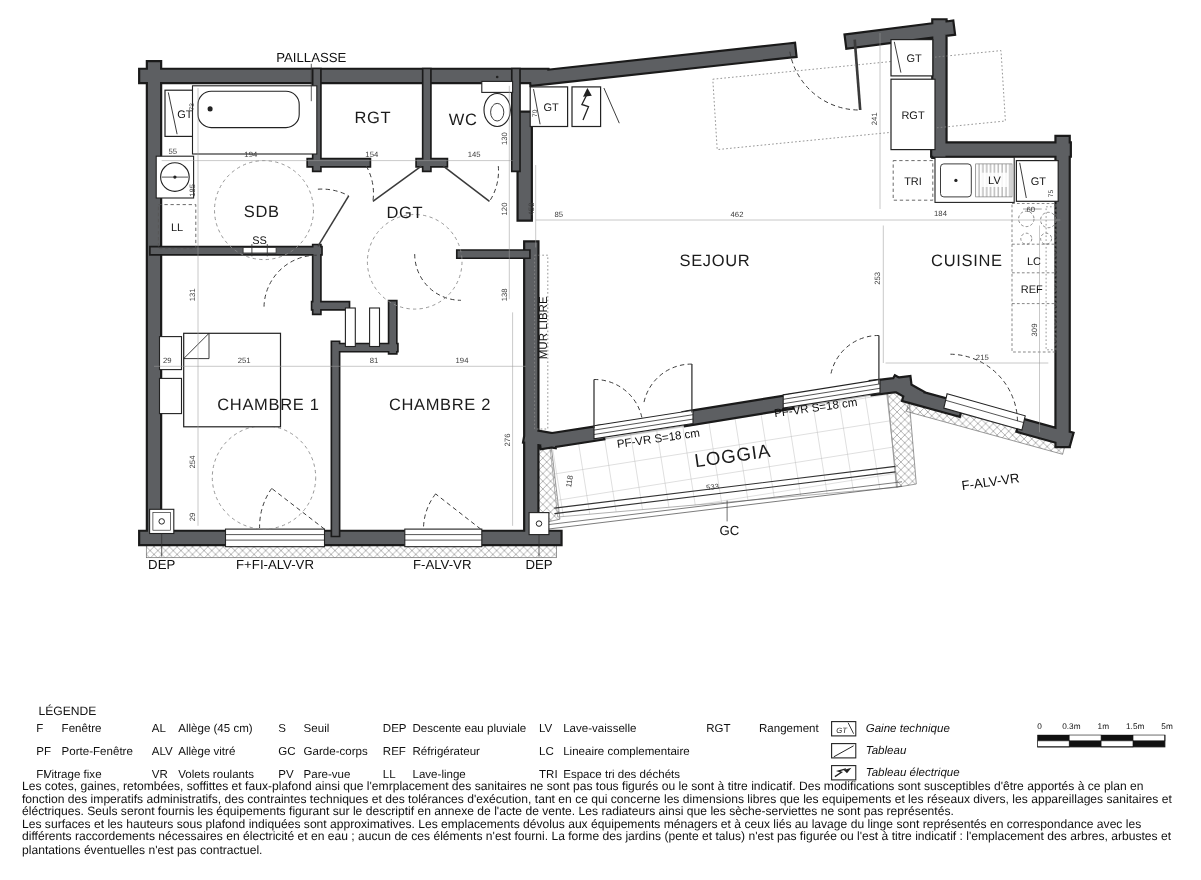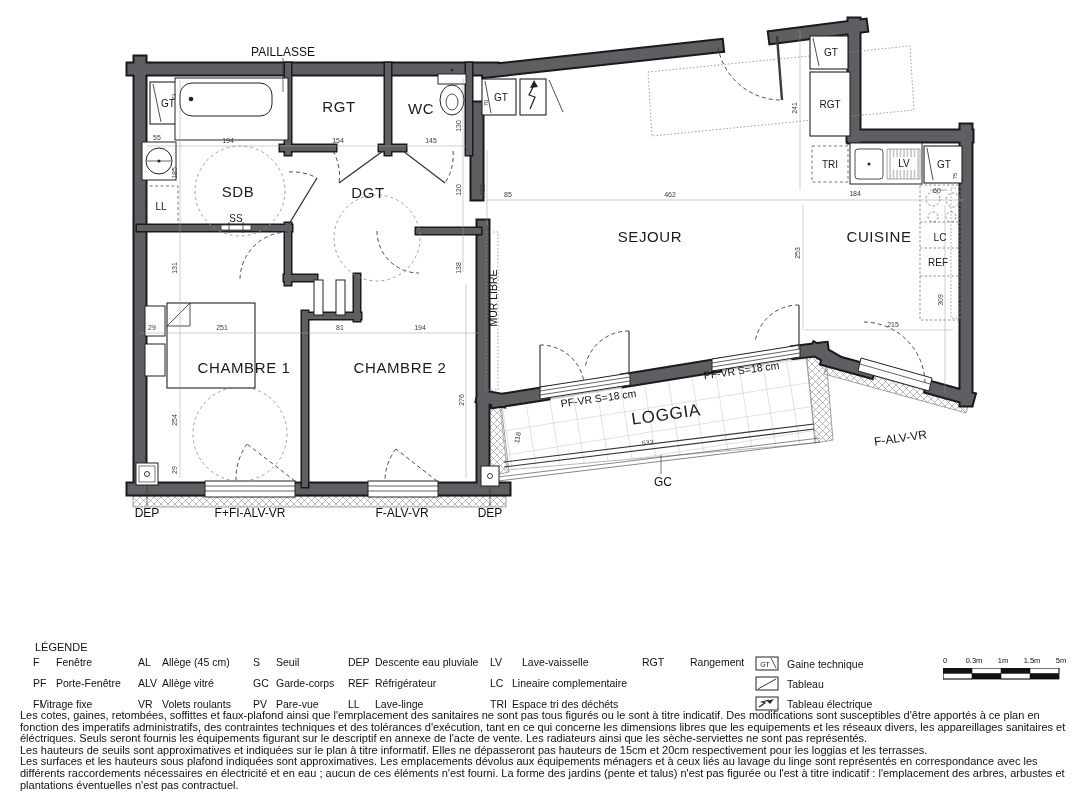--- a/index.html
+++ b/index.html
@@ -17,21 +17,21 @@
   .ann{font-size:12px;fill:#101010;}
   .annS{font-size:10.5px;fill:#101010;}
 
   
   .legend-title{position:absolute;left:35px;top:641px;font-size:11px;}
   .lg-col{position:absolute;top:656px;}
   .lg-row{position:relative;height:21px;font-size:10.5px;white-space:nowrap;}
   .lg-abbr{position:absolute;left:0;top:0;}
   .lg-lbl{position:absolute;top:0;}
   .sym-col{position:absolute;left:755px;top:654px;}
-  .sym-row{position:relative;height:20px;white-space:nowrap;}
+  .sym-row{position:relative;height:20px;white-space:nowrap;font-style:italic;}
   .sym-ic{display:inline-block;vertical-align:middle;margin-right:8px;}
   .sym-lbl{font-size:10.5px;vertical-align:middle;}
   .scalebar{position:absolute;left:941px;top:656px;width:130px;height:30px;}
   .sb-lab{position:absolute;top:0;font-size:7.5px;transform:translateX(-50%);}
   .sb-bar{position:absolute;left:2px;top:12px;}
 
   .notes{position:absolute;left:20px;top:710px;width:1058px;font-size:11px;line-height:11.6px;}
   .notes p{margin:0;}
 </style>
 </head>
@@ -357,21 +357,21 @@
         <span class="lg-lbl" style="left:27px">Réfrigérateur</span>
       </div>
   <div class="lg-row">
         <span class="lg-abbr">LL</span>
         <span class="lg-lbl" style="left:27px">Lave-linge</span>
       </div>
 </div>
 <div class="lg-col" style="left:490px">
   <div class="lg-row">
         <span class="lg-abbr">LV</span>
-        <span class="lg-lbl" style="left:32px">Lave-vaisselle</span>
+        <span class="lg-lbl" style="left:22px">Lave-vaisselle</span>
       </div>
   <div class="lg-row">
         <span class="lg-abbr">LC</span>
         <span class="lg-lbl" style="left:22px">Lineaire complementaire</span>
       </div>
   <div class="lg-row">
         <span class="lg-abbr">TRI</span>
         <span class="lg-lbl" style="left:22px">Espace tri des déchéts</span>
       </div>
 </div>
@@ -419,17 +419,16 @@
     <rect x="0" y="5.5" width="29" height="5.5" fill="#fff" stroke="#111" stroke-width="0.6"></rect>
         <rect x="29" y="5.5" width="29" height="5.5" fill="#111"></rect>
     <rect x="58" y="5.5" width="29" height="5.5" fill="#fff" stroke="#111" stroke-width="0.6"></rect>
         <rect x="87" y="5.5" width="29" height="5.5" fill="#111"></rect>
     <rect x="0" y="0" width="116" height="11" fill="none" stroke="#111" stroke-width="0.8"></rect>
   </svg>
 </div>
 
 <div class="notes">
   <p>Les cotes, gaines, retombées, soffittes et faux-plafond ainsi que l'emrplacement des sanitaires ne sont  pas tous figurés ou le sont à titre indicatif. Des modifications sont susceptibles d'être apportés à ce plan en fonction des imperatifs administratifs, des contraintes techniques et des tolérances d'exécution, tant en ce qui concerne les dimensions libres que les equipements et les réseaux divers, les appareillages sanitaires et éléctriques. Seuls seront fournis les équipements figurant sur le descriptif en annexe de l'acte de vente. Les radiateurs ainsi que les sèche-serviettes ne sont pas représentés.</p>
-  <p>Les hauteurs de seuils sont approximatives et indiquées sur le plan à titre informatif. Elles ne dépasseront pas hauteurs de 15cm et 20cm respectivement pour les loggias et les terrasses.</p>
   <p>Les surfaces et les hauteurs sous plafond indiquées sont approximatives. Les emplacements dévolus aux équipements ménagers et à ceux liés au lavage du linge sont représentés en correspondance avec les différents raccordements nécessaires en électricité et en eau ; aucun de ces éléments n'est fourni. La forme des jardins (pente et talus) n'est pas figurée ou l'est à titre indicatif : l'emplacement des arbres, arbustes et plantations éventuelles n'est pas contractuel.</p>
 </div>
 
 </div>
 
 </body></html>

